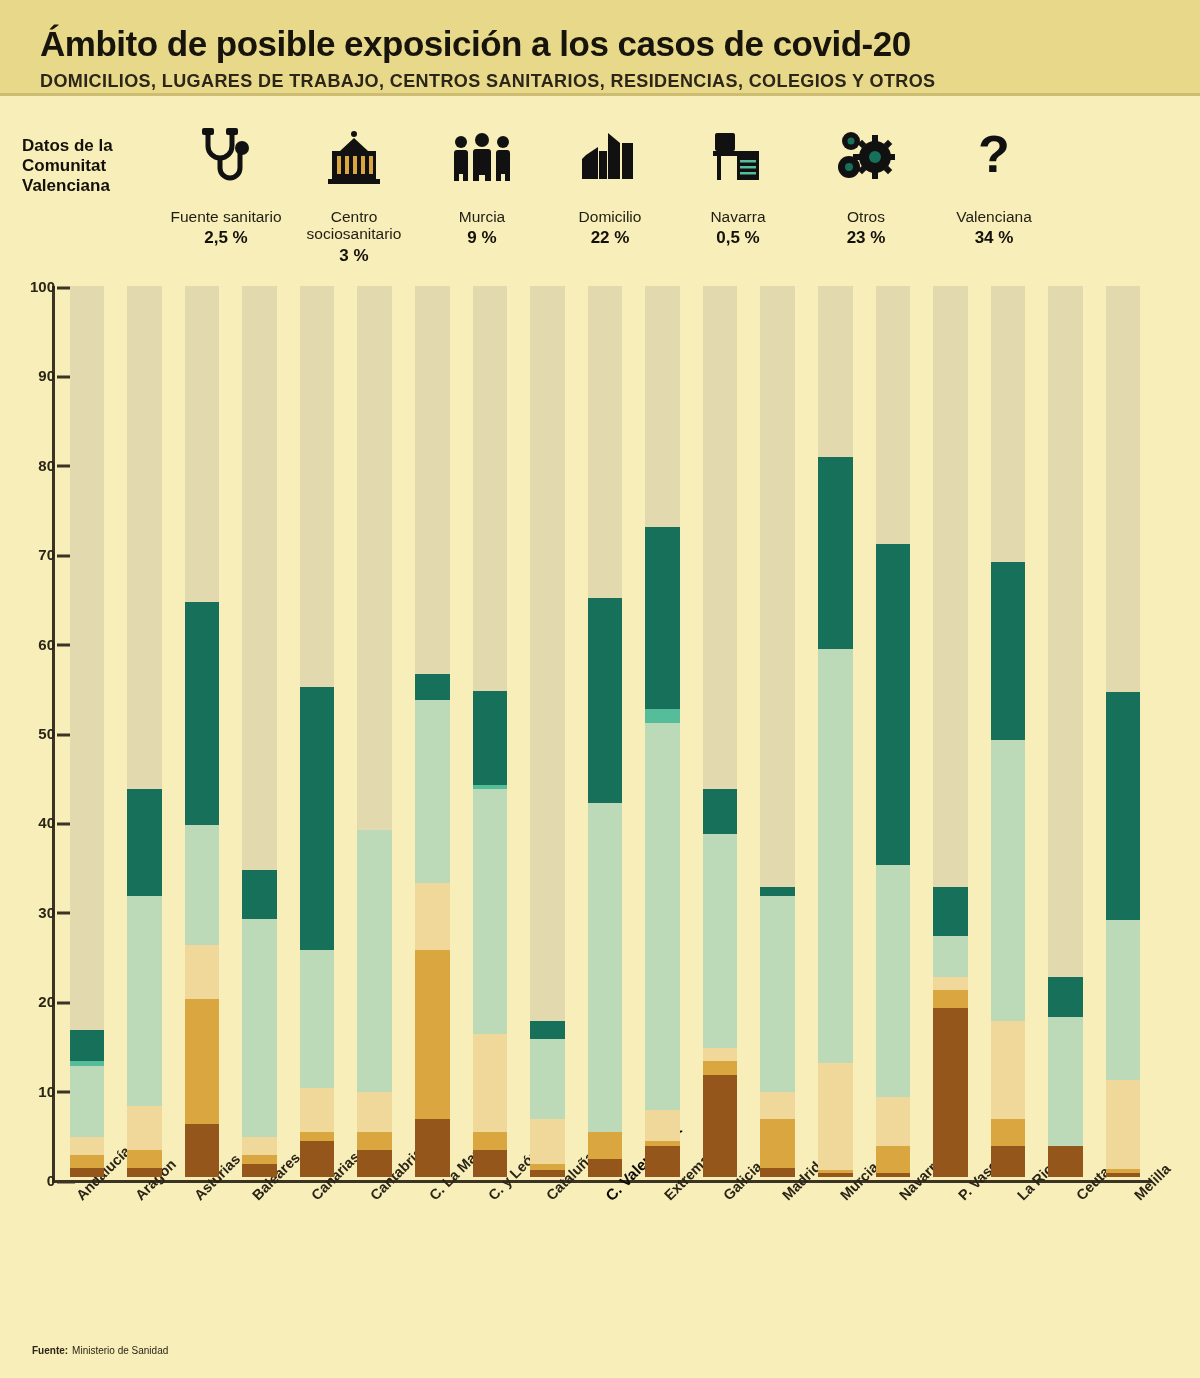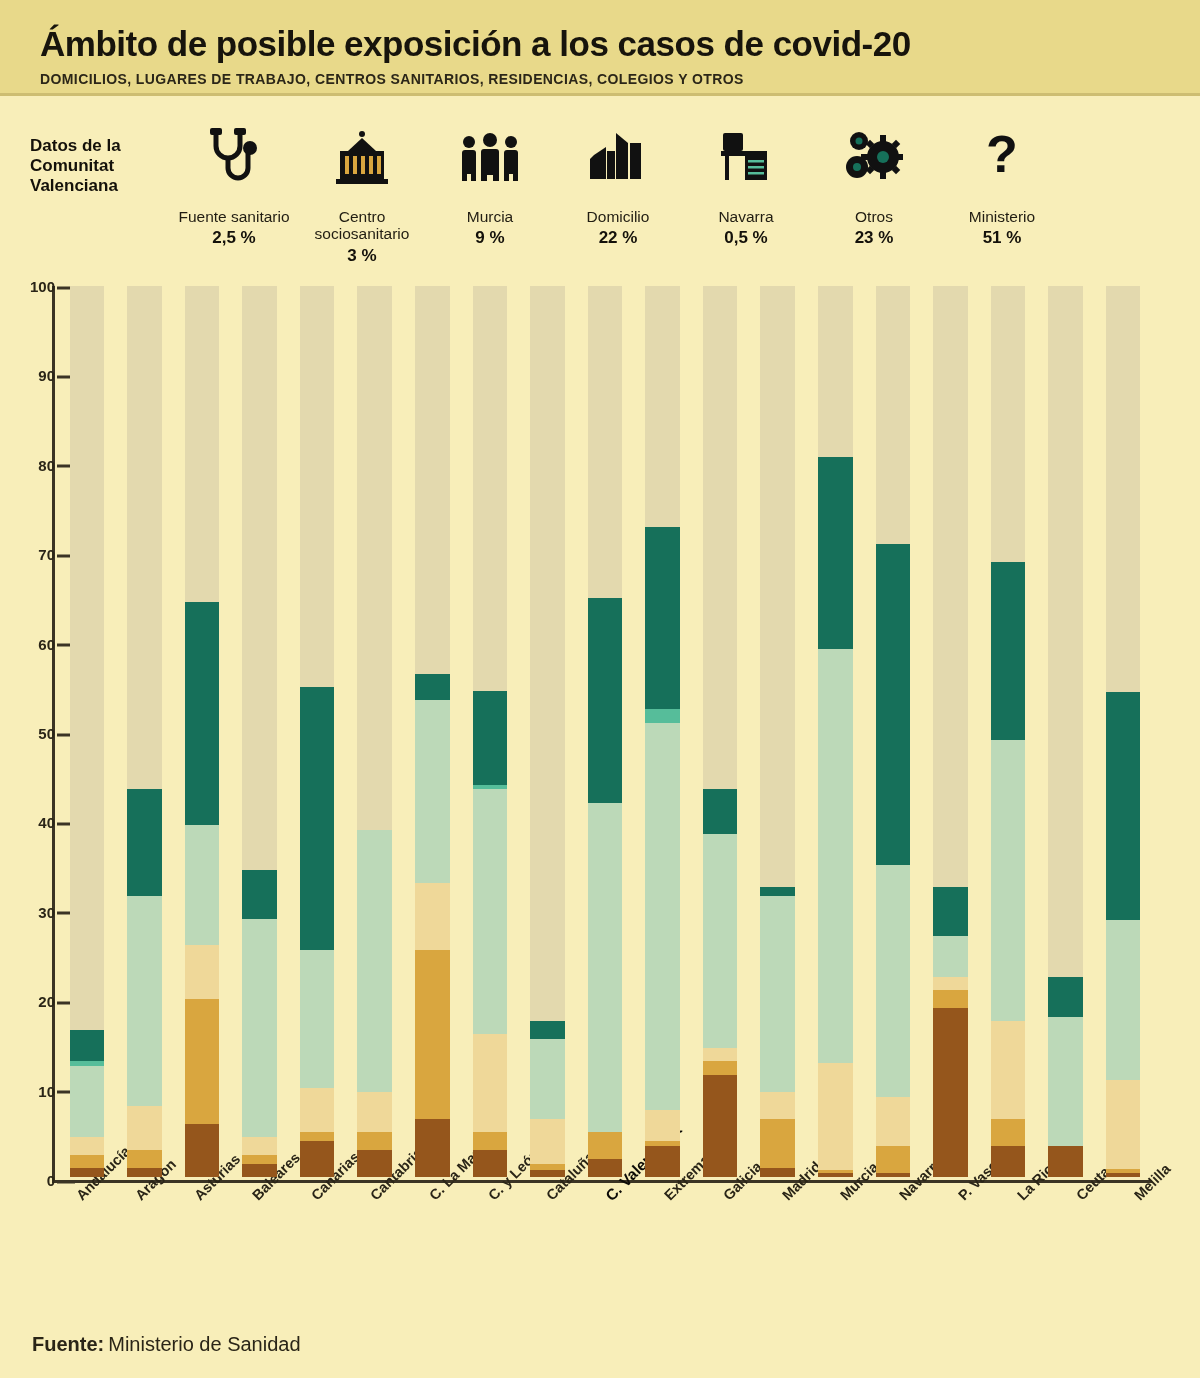--- a/index.html
+++ b/index.html
@@ -21,42 +21,41 @@
   }
   .title{
     font-size:35px;
     font-weight:bold;
     letter-spacing:-0.5px;
     line-height:1;
     margin:0 0 10px 0;
     color:#17140c;
   }
   .subtitle{
-    font-size:14px;
+    font-size:18px;
     font-weight:bold;
     letter-spacing:0.4px;
     color:#2b2618;
     margin:0;
   }
   
   .legend{
     display:flex;
     align-items:flex-start;
     padding:18px 0 0 22px;
     height:190px;
     box-sizing:border-box;
   }
   .legend-intro{
     font-size:17px;
     font-weight:bold;
     line-height:1.18;
     width:140px;
     padding-top:22px;
     color:#14110a;
-    margin-left:8px;
   }
   .legend-item{
     width:128px;
     text-align:center;
     position:relative;
   }
   .legend-swatch{
     width:84px;height:86px;
     margin:0 auto 8px auto;
     display:flex;align-items:center;justify-content:center;
@@ -157,21 +156,21 @@
     color:#2a2517;
   }
   .xlab.highlight span{
     font-size:15.5px;
     color:#0d0b06;
   }
   
   .footer{
     position:absolute;
     left:32px;bottom:22px;
-    font-size:20px;
+    font-size:10px;
     color:#2a2517;
   }
   .footer b{font-weight:bold;}
   .footer .src{font-weight:normal;margin-left:4px;}
 </style>
 </head>
 <body>
 
 <div class="header">
   <h1 class="title">Ámbito de posible exposición a los casos de covid-20</h1>
@@ -300,22 +299,22 @@
     <div class="legend-label">Otros</div>
     <div class="legend-pct">23 %</div>
   </div>
 
   <div class="legend-item">
     <div class="legend-swatch">
       <svg class="ic" width="40" height="58" viewBox="0 0 40 58">
         <text x="20" y="44" text-anchor="middle" font-family="Liberation Sans, sans-serif" font-size="52" font-weight="bold" fill="#111">?</text>
       </svg>
     </div>
-    <div class="legend-label">Ministerio</div>
-    <div class="legend-pct">51 %</div>
+    <div class="legend-label">Valenciana</div>
+    <div class="legend-pct">34 %</div>
   </div>
 </div>
 
 <div class="chart-wrap">
   <div class="plot">
     <div id="yticks">
         <div class="ytick" style="top: 100%;">0<span class="dash"></span></div>
         <div class="ytick" style="top: 90%;">10<span class="dash"></span></div>
         <div class="ytick" style="top: 80%;">20<span class="dash"></span></div>
         <div class="ytick" style="top: 70%;">30<span class="dash"></span></div>

